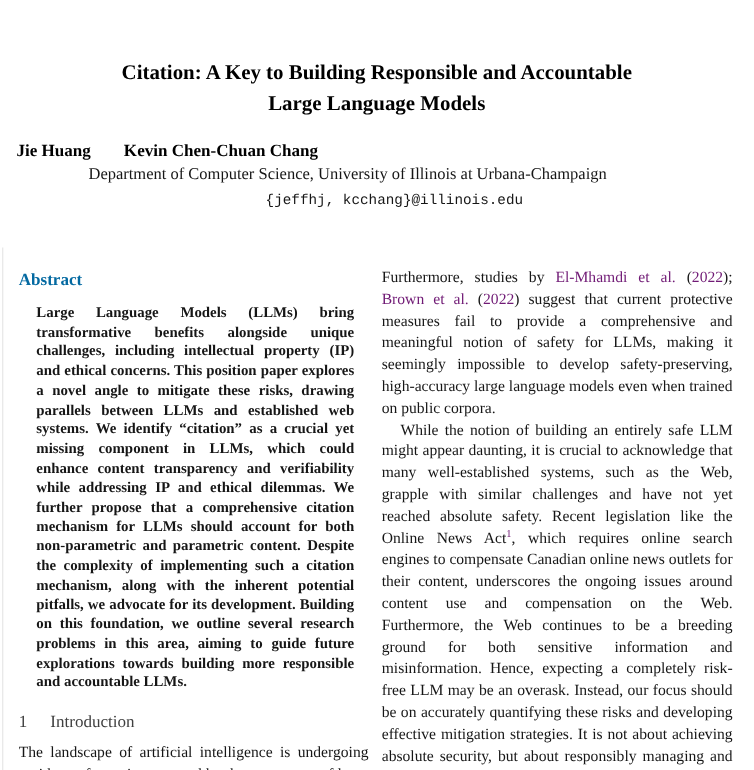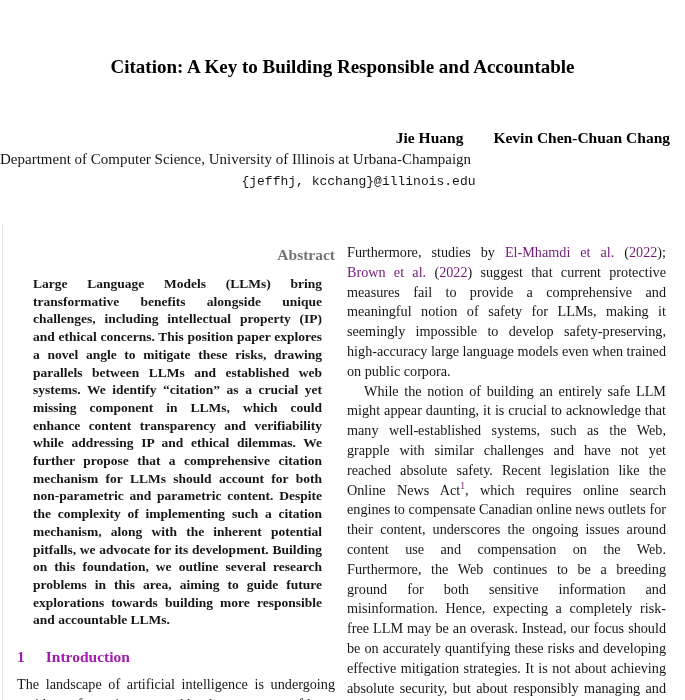--- a/index.html
+++ b/index.html
@@ -36,67 +36,67 @@
     line-height: 28px;
     font-weight: 700;
     color: #000000;
   }
   .title-line { display: block; }
   .authors {
     position: absolute;
     top: 90px;
     left: 0;
     width: 685px;
-    text-align: right;
+    text-align: left;
     font-weight: 700;
     font-size: 15.5px;
     color: #000000;
   }
   .author { margin: 0 15px; }
   .affiliation {
     position: absolute;
     top: 112px;
     left: 0;
     width: 632px;
-    text-align: left;
+    text-align: center;
     font-size: 15px;
   }
   .email {
     position: absolute;
     top: 135px;
     left: 16px;
     width: 685px;
     text-align: center;
     font-family: "Liberation Mono", monospace;
     font-size: 13px;
   }
   .col { position: absolute; top: 204px; }
   .col-left  { left: 17px;  width: 318px; }
   .col-right { left: 347px; width: 319px; }
   .abstract-heading {
-    text-align: right;
+    text-align: left;
     font-weight: 700;
     font-size: 15.5px;
-    color: #737373;
+    color: #0369a1;
     margin: 3px 0 11px 0;
   }
   .abstract-body {
     margin: 0 13px 0 16px;
     font-size: 13.5px;
     line-height: 17.7px;
     text-align: justify;
     hyphens: auto;
     font-weight: bold;
     -webkit-hyphens: auto;
   }
   .section-heading {
     margin: 19px 0 9px 0;
     font-size: 15.5px;
-    font-weight: 700;
-    color: #a21caf;
+    font-weight: 400;
+    color: #404040;
   }
   .sec-num { margin-right: 21px; }
   .body-text {
     margin: 0;
     font-size: 14.2px;
     line-height: 19.8px;
     text-align: justify;
     hyphens: auto;
     -webkit-hyphens: auto;
   }
@@ -109,20 +109,21 @@
   }
 </style>
 </head>
 <body>
 
 <div class="page">
   <div class="edge-artifact"></div>
 
   <h1 class="title">
     <span class="title-line">Citation: A Key to Building Responsible and Accountable</span>
+    <span class="title-line">Large Language Models</span>
   </h1>
 
   <div class="authors">
     <span class="author">Jie Huang</span><span class="author">Kevin Chen-Chuan Chang</span>
   </div>
 
   <div class="affiliation">Department of Computer Science, University of Illinois at Urbana-Champaign</div>
 
   <div class="email">{jeffhj, kcchang}@illinois.edu</div>
 

